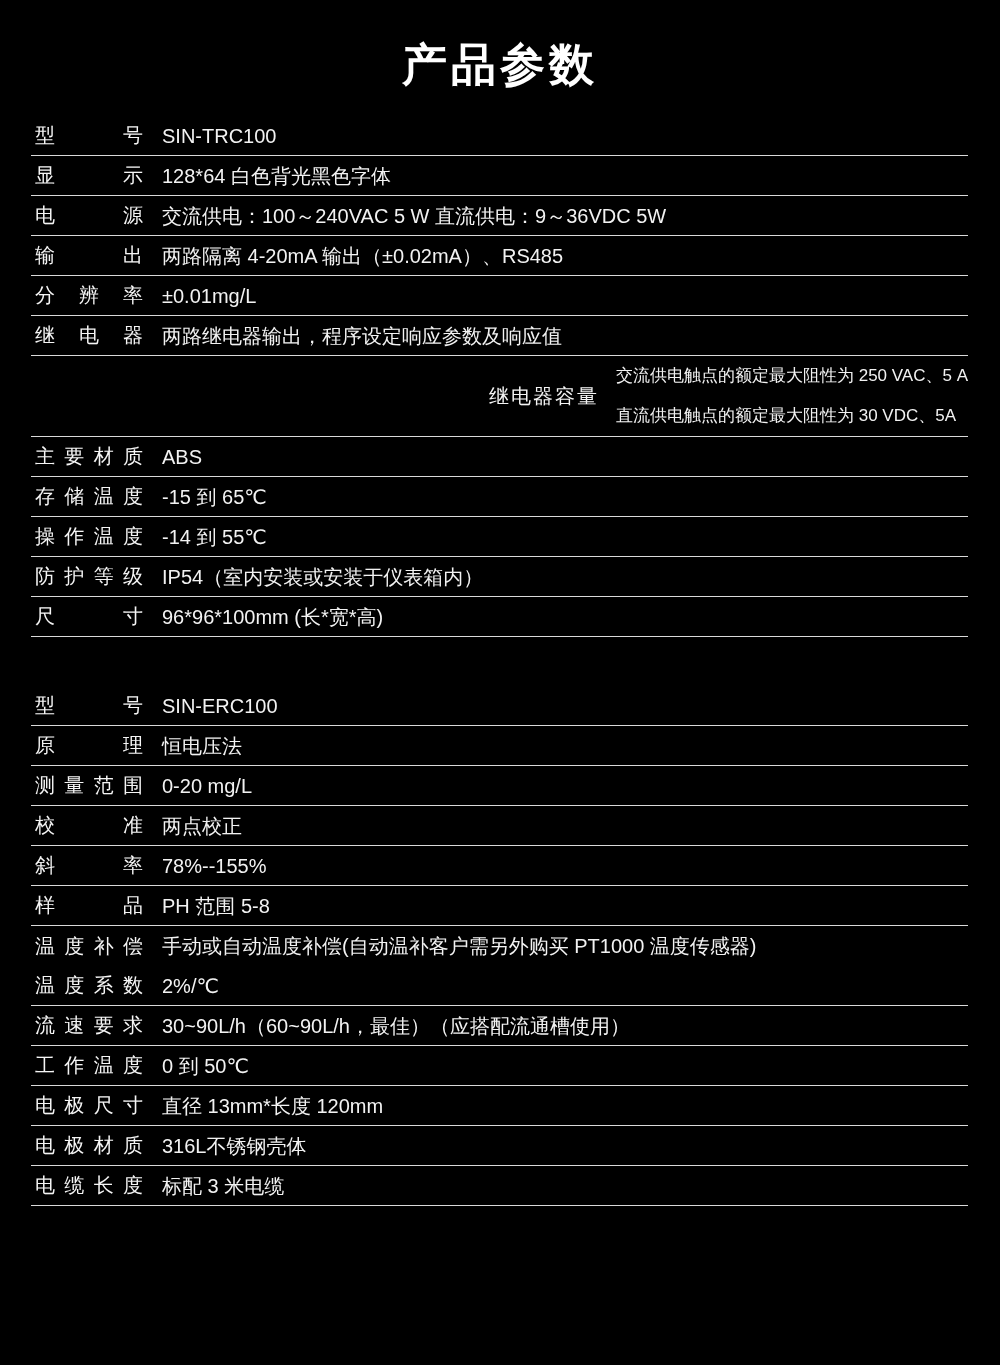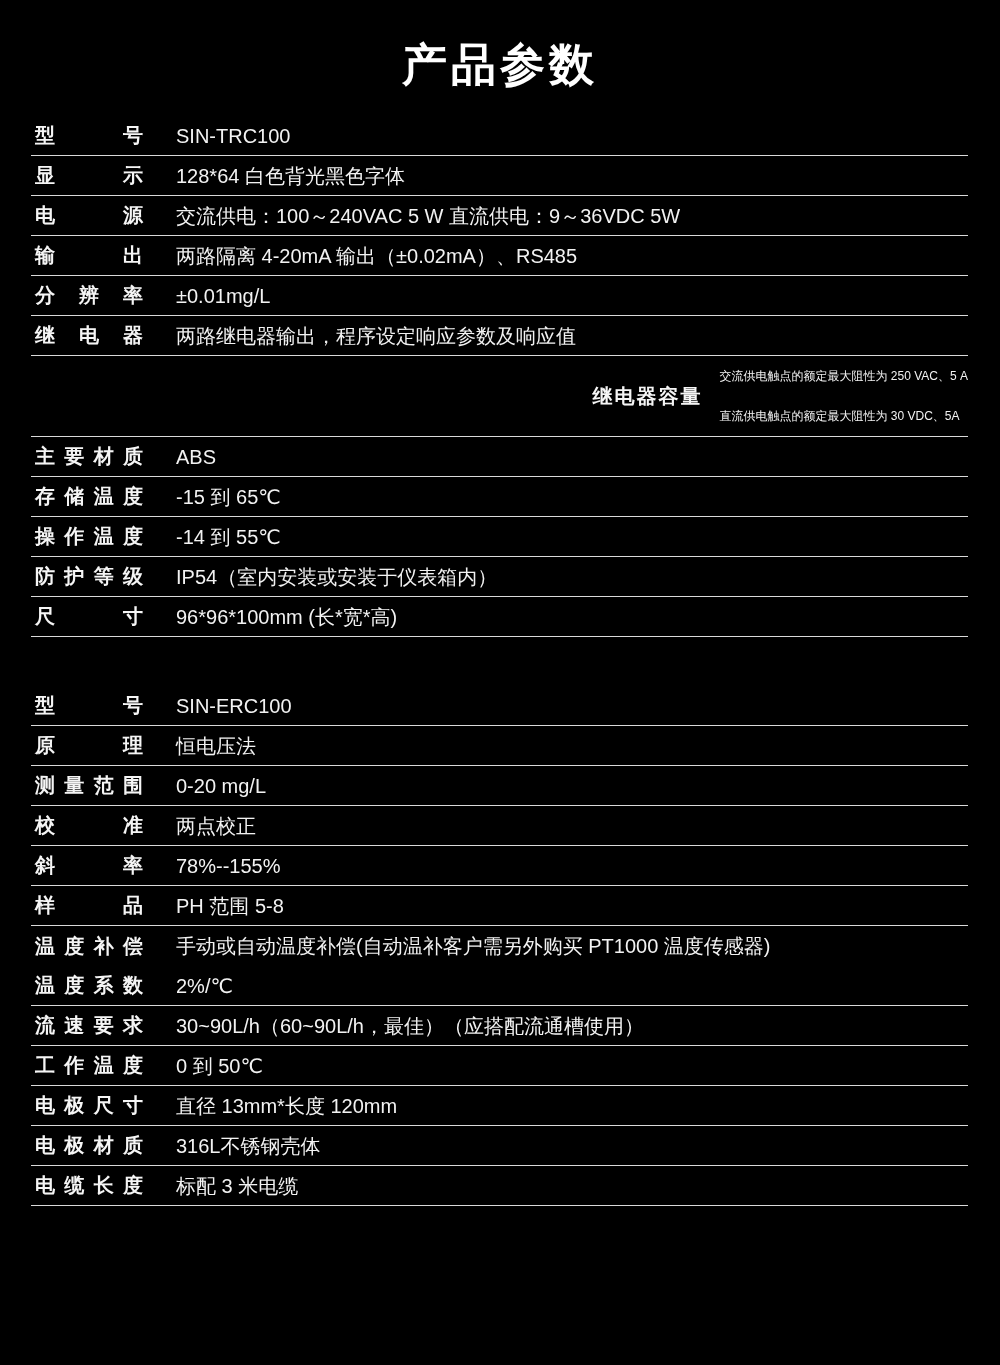--- a/index.html
+++ b/index.html
@@ -47,31 +47,30 @@
     border-bottom: none;
   }
   .label {
     flex-shrink: 0;
     width: 108px;
     font-size: 20px;
     color: #f5f5f5;
     text-align: justify;
     text-align-last: justify;
     text-justify: inter-character;
-    font-weight: bold;
   }
   .value {
-    margin-left: 33px;
+    margin-left: 19px;
     font-size: 20px;
     color: #f2f2f2;
     line-height: 26px;
   }
   .value-multi {
     margin-left: 19px;
-    font-size: 12px;
+    font-size: 17px;
     color: #f2f2f2;
   }
   .value-multi .vline {
     line-height: 40px;
   }
 </style>
 </head>
 <body>
 
 <div class="page">

